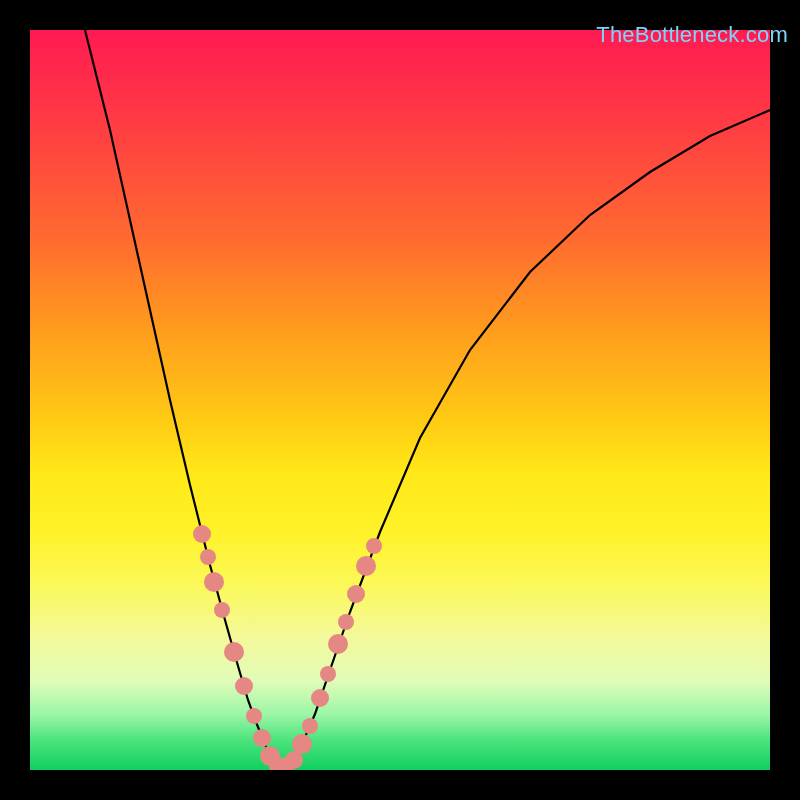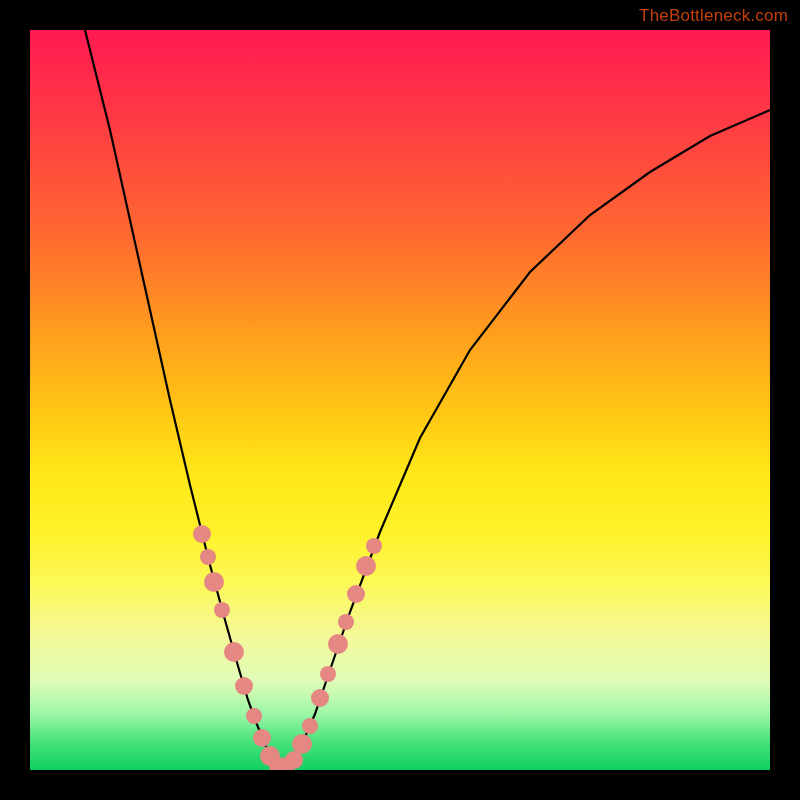--- a/index.html
+++ b/index.html
@@ -52,24 +52,24 @@
   }
   svg.curve {
     position: absolute;
     left: 0;
     top: 0;
     width: 740px;
     height: 740px;
   }
   .watermark {
     position: absolute;
-    top: 6px;
+    top: 22px;
     right: 12px;
-    color: #c2410c;
-    font-size: 17px;
+    color: #7dd3fc;
+    font-size: 22px;
     letter-spacing: 0.2px;
   }
 </style>
 </head>
 <body>
 
 <div class="frame">
   <div class="plot-area">
 
     <div class="gradient"></div>

